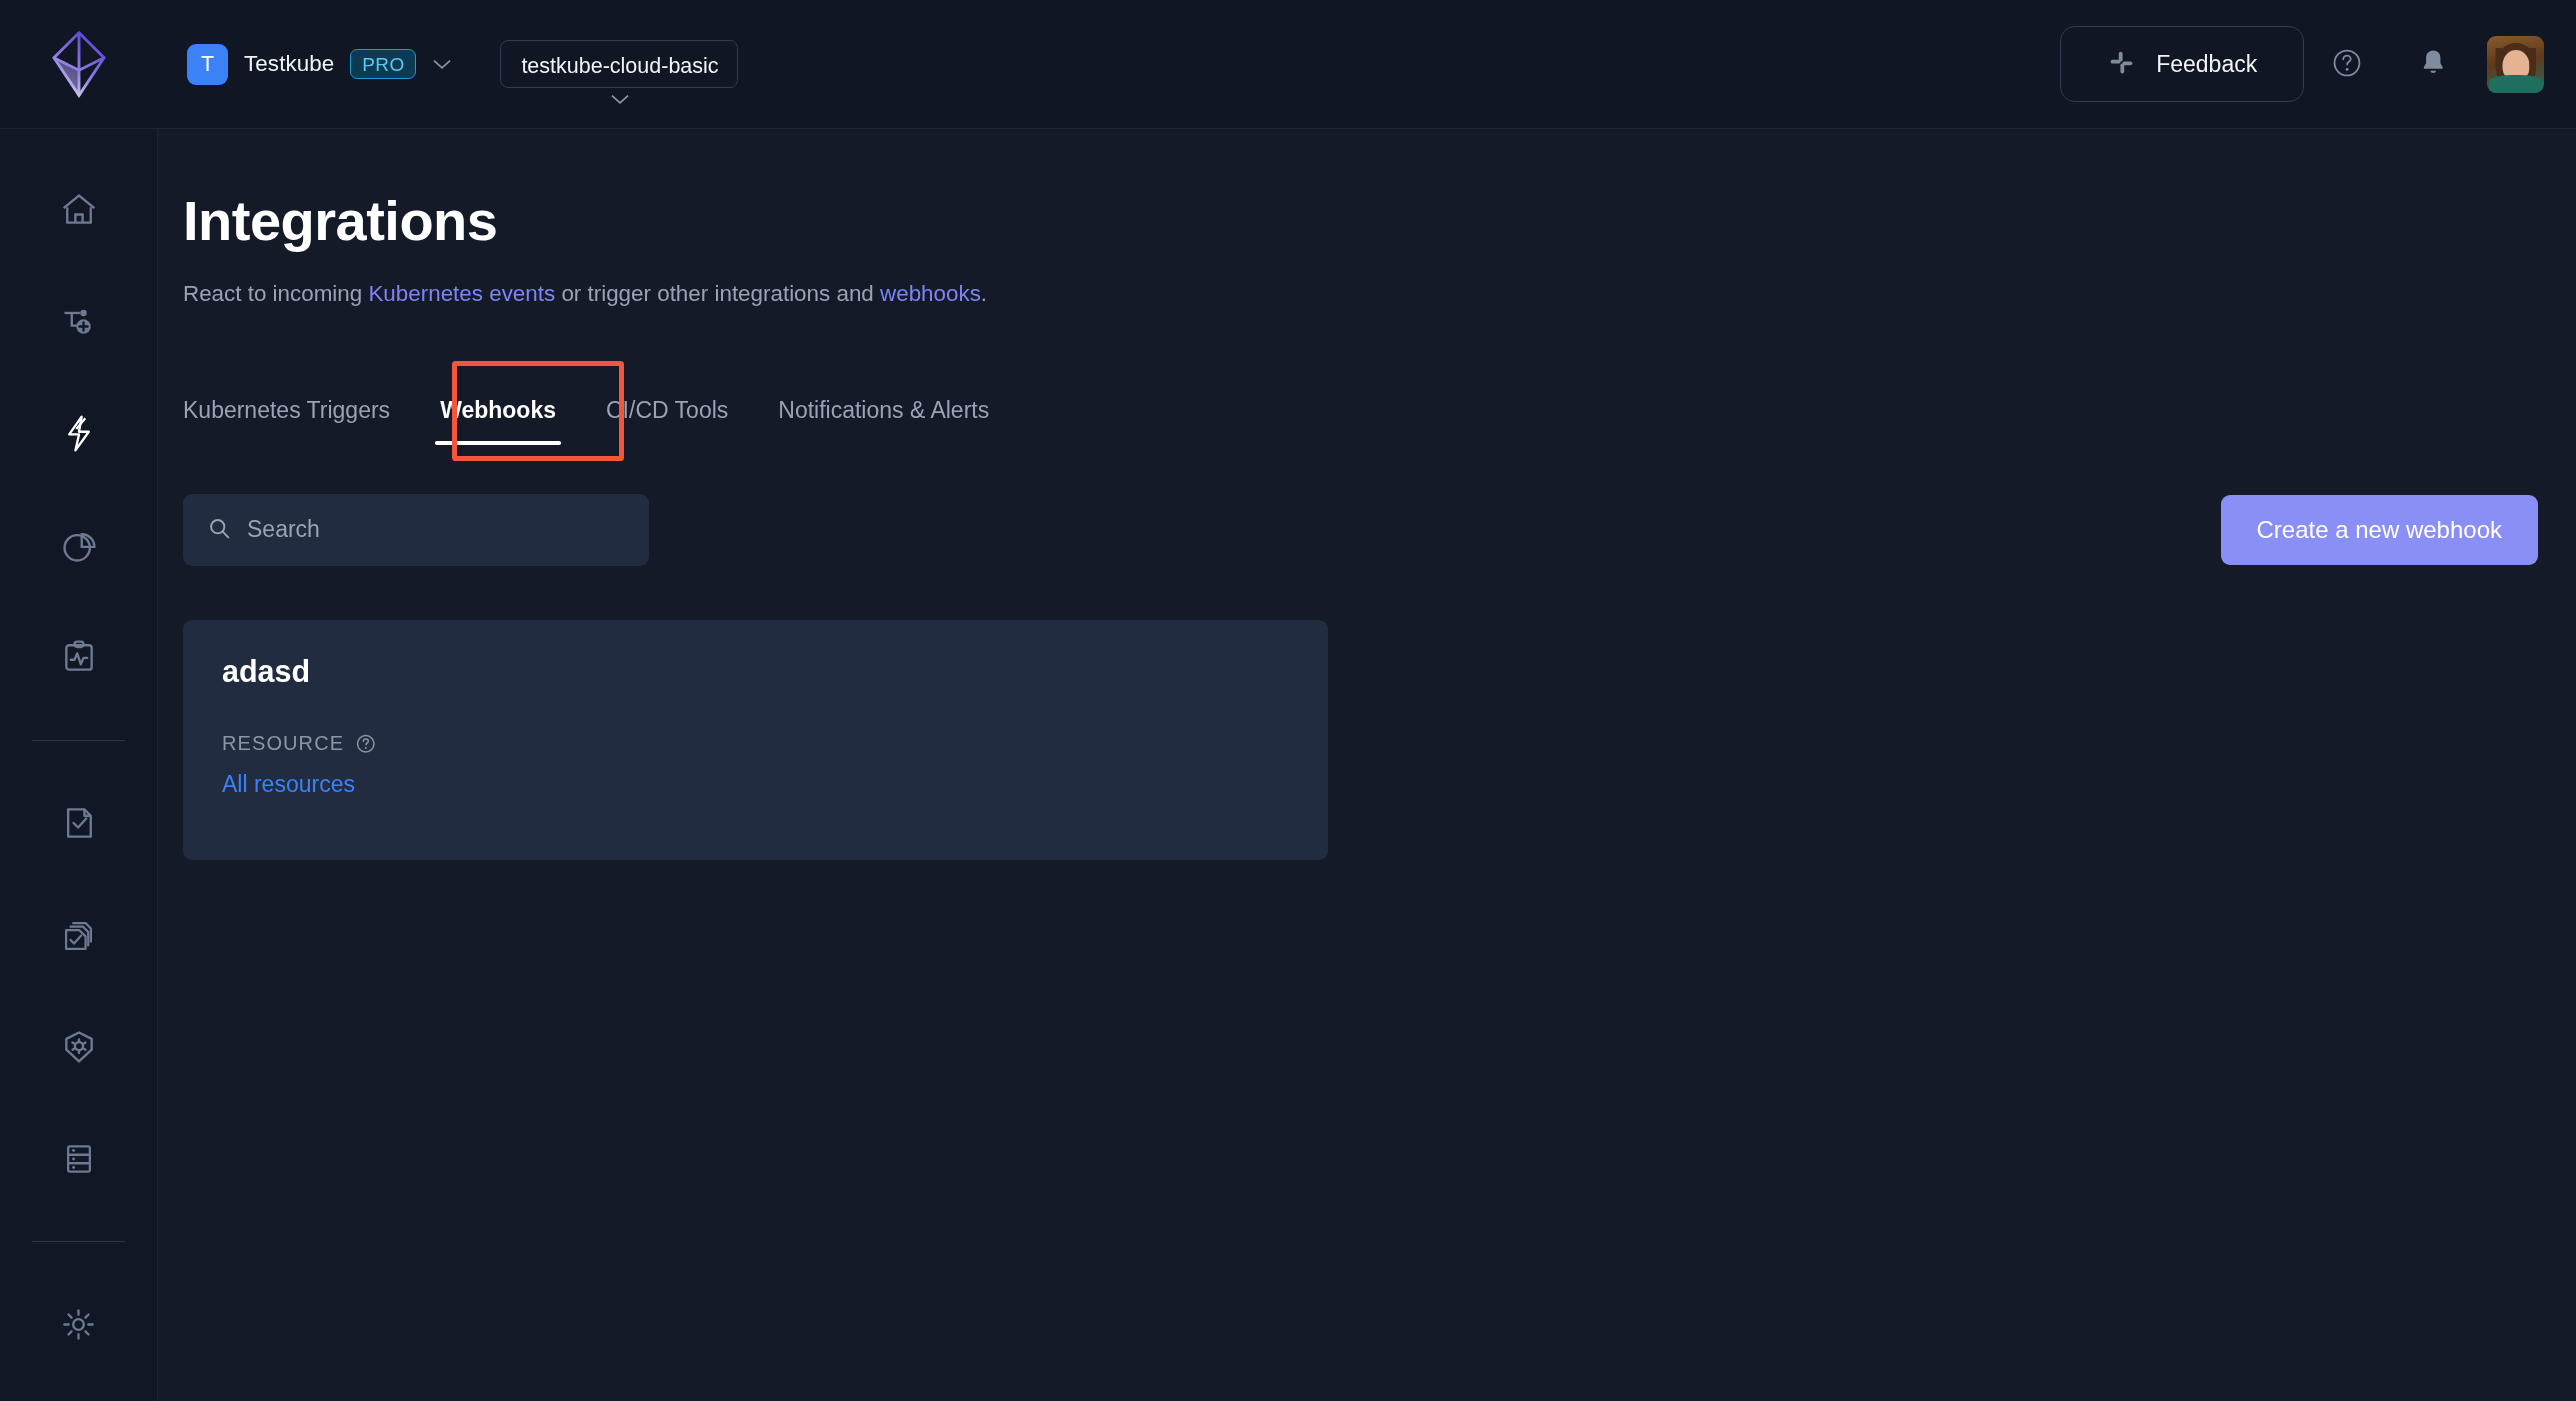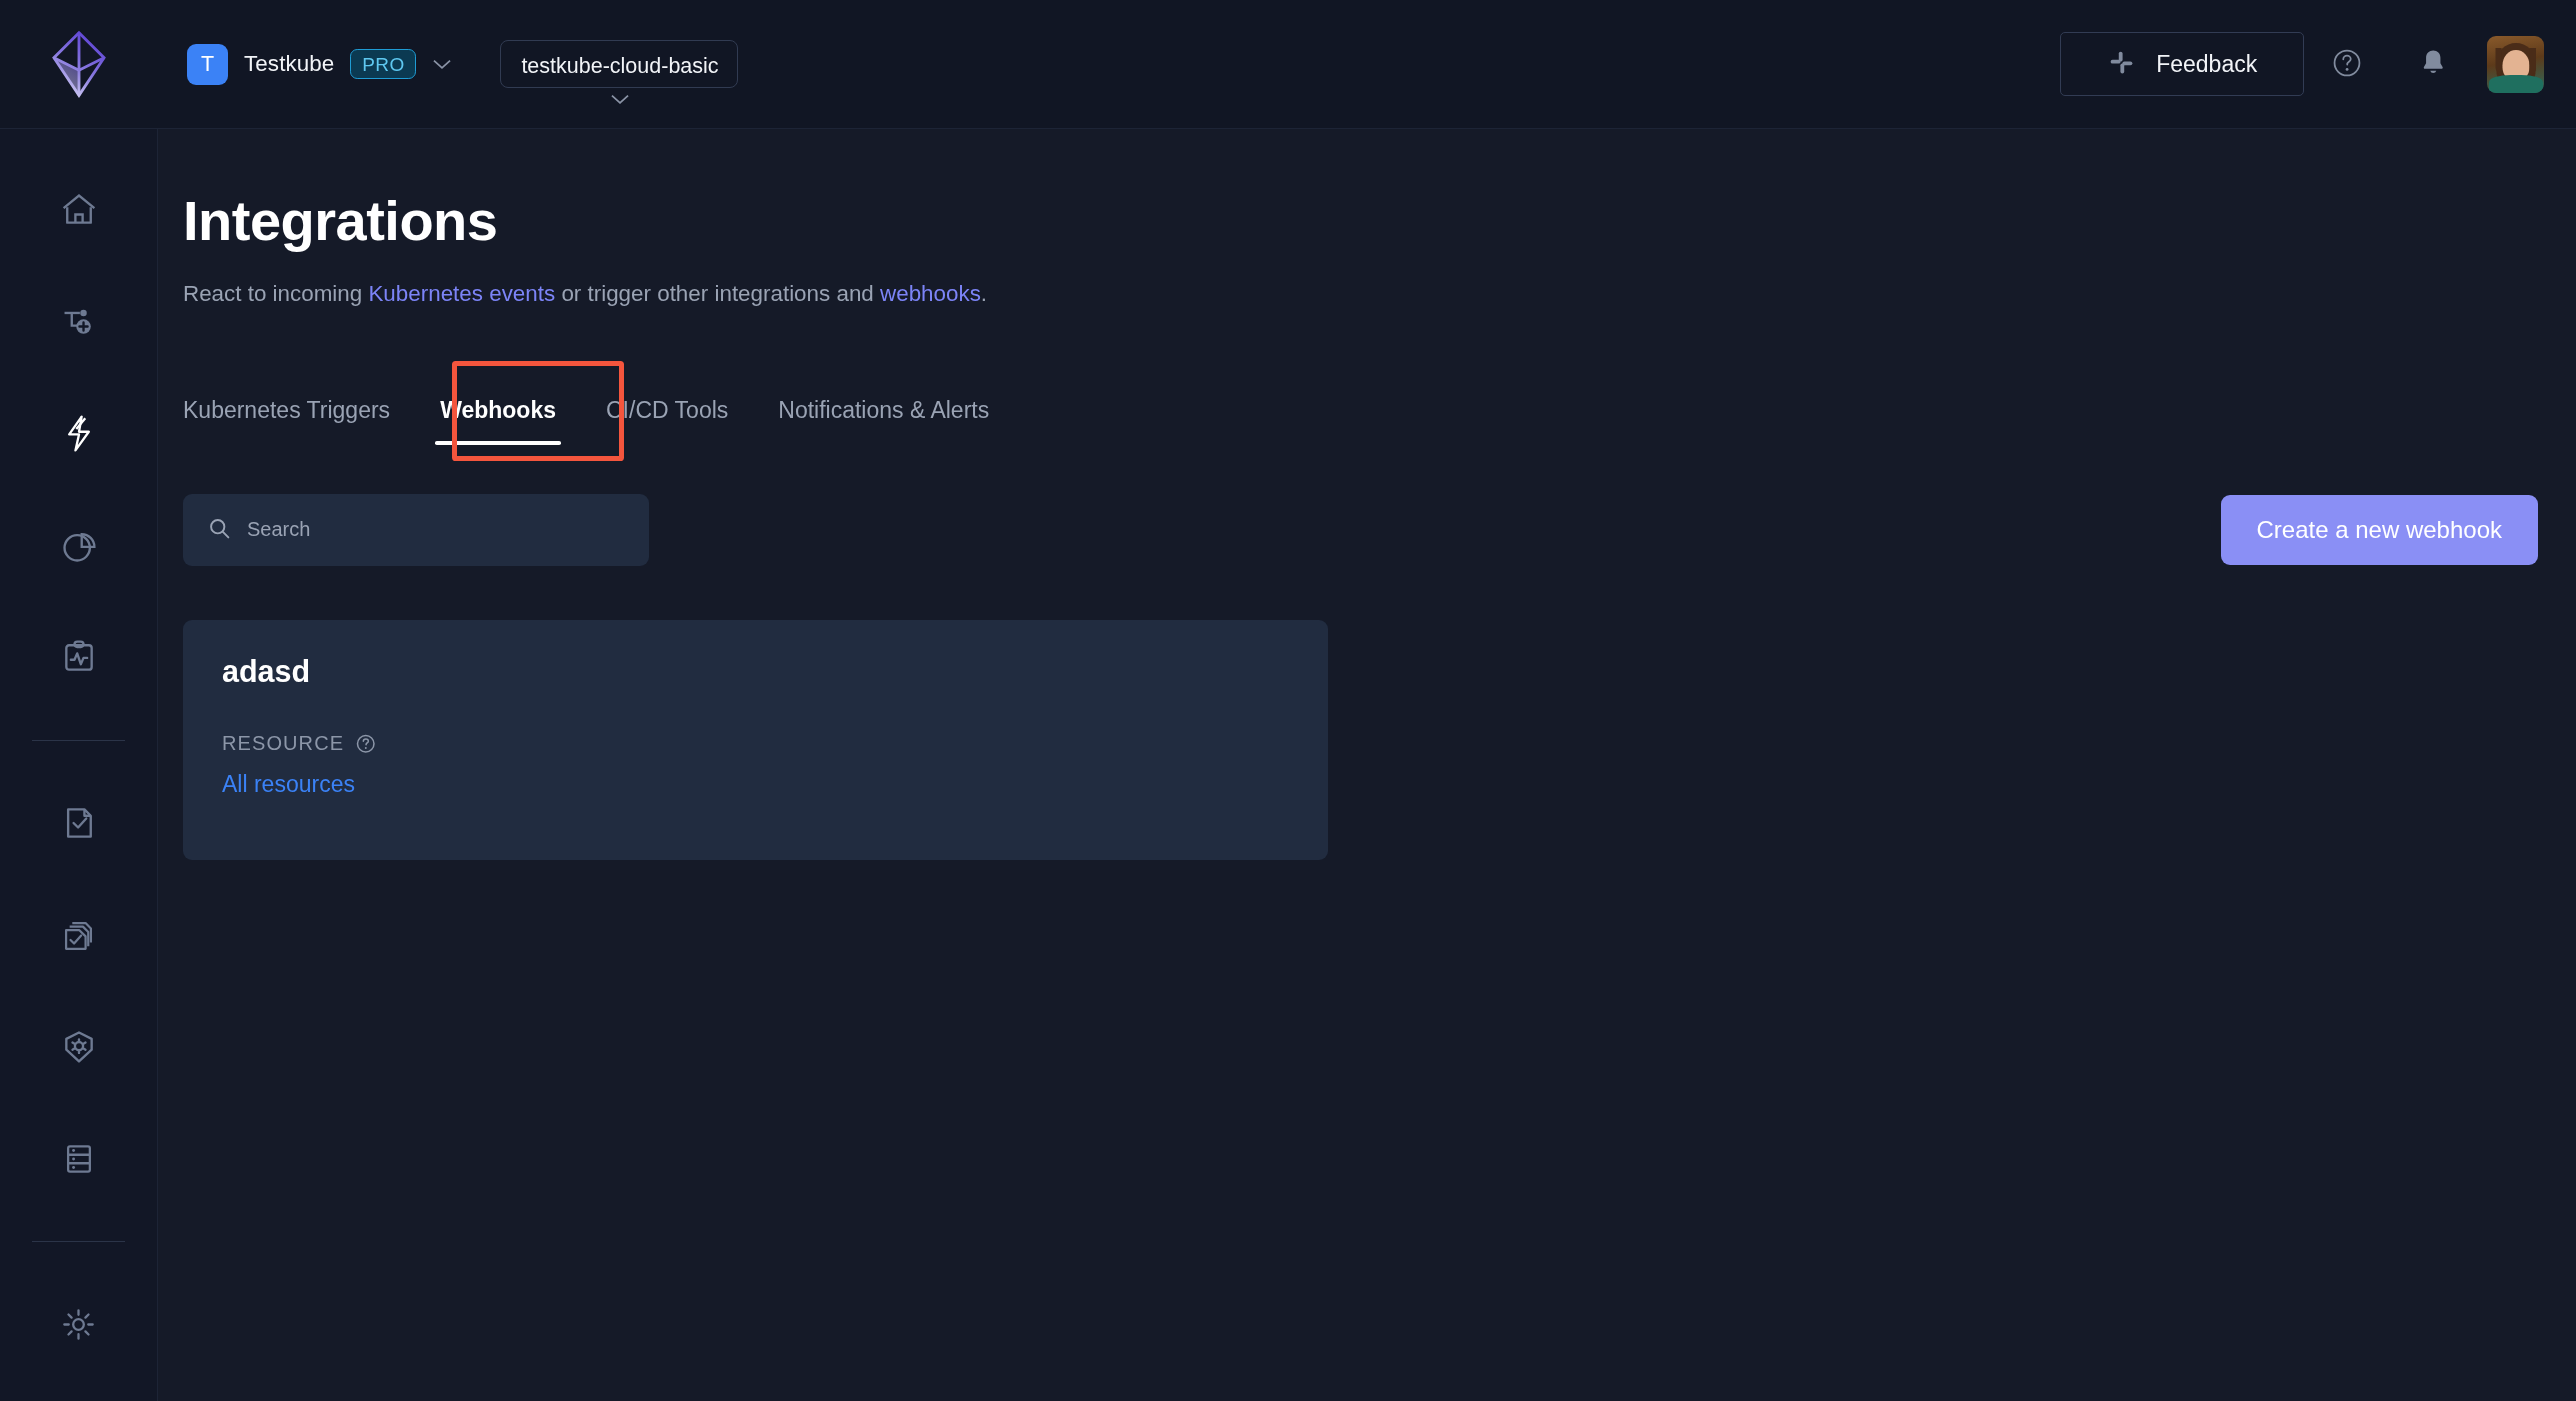--- a/index.html
+++ b/index.html
@@ -56,22 +56,22 @@
     flex-direction: column;
   }
   .env-dot { width: 15.2px; height: 15.2px; border-radius: 50%; background: #93DC2B; }
   .env-name { color: #F2F4F8; font-size: 21.5px; }
 
   .topbar-right {
     margin-left: auto; display: flex; align-items: center;
     gap: 0; padding-right: 32px;
   }
   .feedback-btn {
-    height: 64px; min-width: 244px;
-    border: 0.9px solid #323C54; border-radius: 5px;
+    height: 76px; min-width: 244px;
+    border: 0.9px solid #323C54; border-radius: 15px;
     display: flex; align-items: center; justify-content: center; gap: 20px;
     padding: 0 27px;
     background: transparent;
   }
   .feedback-label { color: #F2F4F8; font-size: 23px; }
   .icon-btn {
     width: 86px; height: 72px;
     display:flex; align-items:center; justify-content:center;
   }
   .avatar-photo {
@@ -173,21 +173,21 @@
     margin-top: 43px; padding-right: 38px;
   }
   .search-box {
     width: 466px; height: 72px;
     background: #212C40; border-radius: 9px;
     display: flex; align-items: center; gap: 16px;
     padding: 0 25px;
   }
   .search-input {
     background: transparent; border: none; outline: none;
-    color: #C9D1DE; font-size: 20px;
+    color: #C9D1DE; font-size: 23px;
     font-family: "Liberation Sans", sans-serif;
     width: 100%;
   }
   .search-input::placeholder { color: #9AA3B4; }
   .create-btn {
     margin-left: auto;
     height: 70px; padding: 0 36px;
     background: #8A8FF5; border: none; border-radius: 9px;
     color: #FFFFFF; font-size: 24px;
     font-family: "Liberation Sans", sans-serif;

